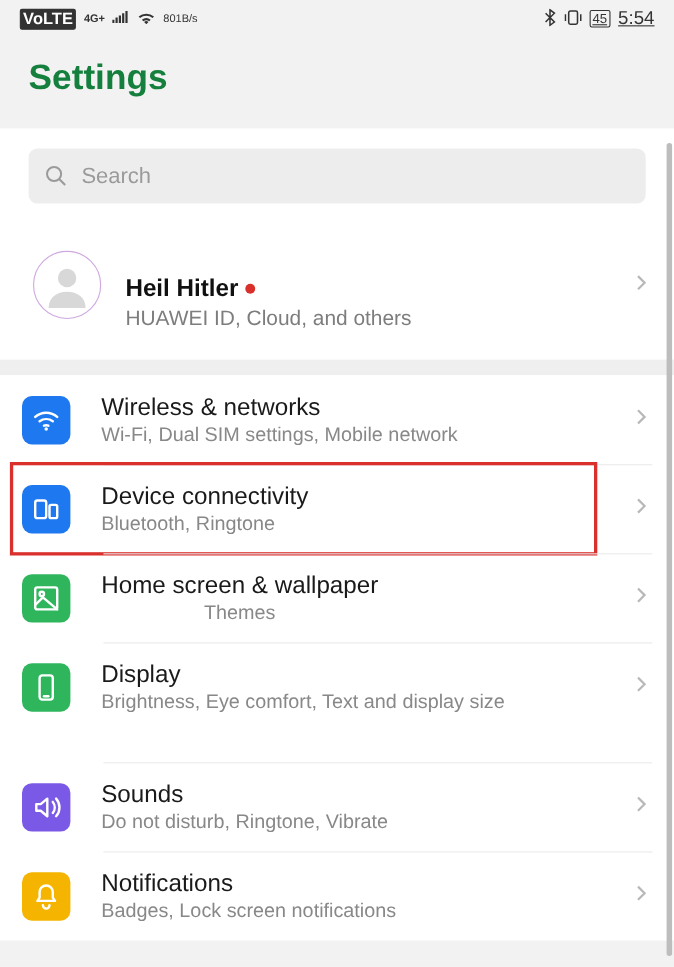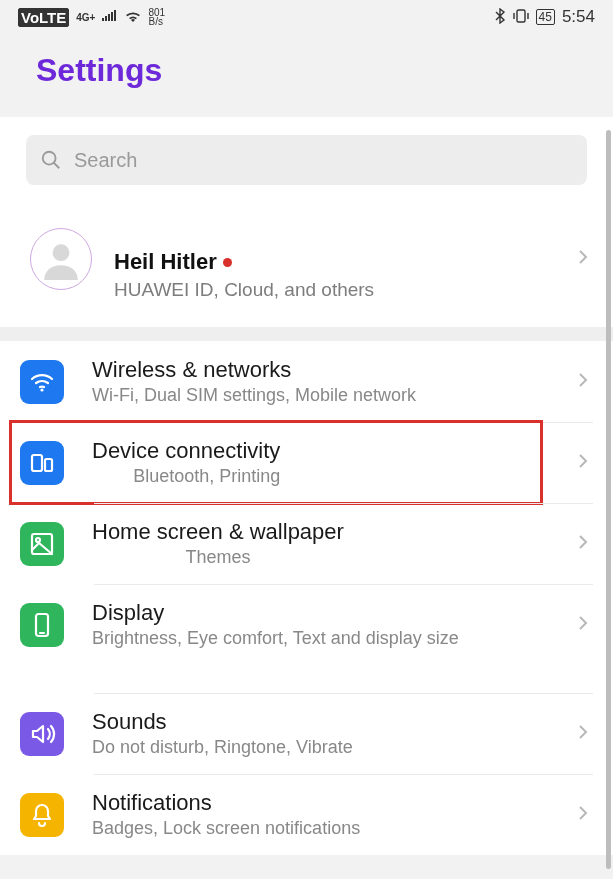--- a/index.html
+++ b/index.html
@@ -16,31 +16,31 @@
   .status-bar {
     height: 34px;
     display: flex;
     align-items: center;
     padding: 0 18px;
     font-size: 13px;
     color: #333;
     background: #f2f2f2;
   }
   .status-left { display: flex; align-items: center; gap: 7px; }
-  .status-right { margin-left: auto; display: flex; align-items: center; gap: 7px; }
+  .status-right { margin-left: auto; display: flex; align-items: center; gap: 7px; text-decoration: underline; }
   .volte { border:1px solid #333; font-size:15px; padding:0 2px; border-radius:2px; font-weight:bold; background:#333; color:#fff;}
-  .net-speed { font-size: 10px; line-height: 9px; display:flex; flex-direction:column; }
+  .net-speed { font-size: 10px; line-height: 9px; display:flex; flex-direction:row; }
   .batt { font-size:12px; border:1px solid #333; padding:0 2px; border-radius:2px; }
 
   
   .page-title {
     font-size: 32px;
     font-weight: 700;
-    color: #6d28d9;
-    padding: 18px 36px 28px;
+    color: #15803d;
+    padding: 18px 26px 28px;
     background:#f2f2f2;
   }
 
   
   .search-wrap { padding: 0 26px 18px; background:#fff; padding-top:18px; border-top-left-radius:0;}
   .content-block { background:#fff; }
   .search-bar {
     background: #ededed;
     border-radius: 8px;
     height: 50px;
@@ -190,30 +190,30 @@
         </svg>
       </div>
       <div class="item-text">
         <div class="t">Wireless &amp; networks</div>
         <div class="s">Wi-Fi, Dual SIM settings, Mobile network</div>
       </div>
       <div class="chev-cell" style="margin-left:auto"><svg class="chev" viewBox="0 0 16 16">
           <path d="M5 2l6 6-6 6" fill="none" stroke="#b8b8b8" stroke-width="2"></path>
         </svg></div>
     </div>
-    <div class="item" style="position: relative; text-align: right;">
+    <div class="item" style="position: relative;">
       <div class="icon-box" style="background:#1e78ef">
         <svg viewBox="0 0 28 28">
           <rect x="4" y="6" width="10" height="16" rx="2" fill="none" stroke="#fff" stroke-width="2.2" stroke-linecap="round" stroke-linejoin="round"></rect>
           <rect x="17" y="10" width="7" height="12" rx="1.5" fill="none" stroke="#fff" stroke-width="2.2" stroke-linecap="round" stroke-linejoin="round"></rect>
         </svg>
       </div>
       <div class="item-text">
         <div class="t">Device connectivity</div>
-        <div class="s">Bluetooth, Printing</div>
+        <div class="s">Bluetooth, Ringtone</div>
       </div>
       <div class="chev-cell" style="margin-left:auto"><svg class="chev" viewBox="0 0 16 16">
           <path d="M5 2l6 6-6 6" fill="none" stroke="#b8b8b8" stroke-width="2"></path>
         </svg></div>
       <div class="highlight-box" style="inset: -2px 70px -2px 9px;"></div>
     </div>
     <div class="item" style="position: relative; text-align: center;">
       <div class="icon-box" style="background:#2fb65c">
         <svg viewBox="0 0 28 28">
           <rect x="4" y="4" width="20" height="20" rx="2" fill="none" stroke="#fff" stroke-width="2.2" stroke-linecap="round" stroke-linejoin="round"></rect>

